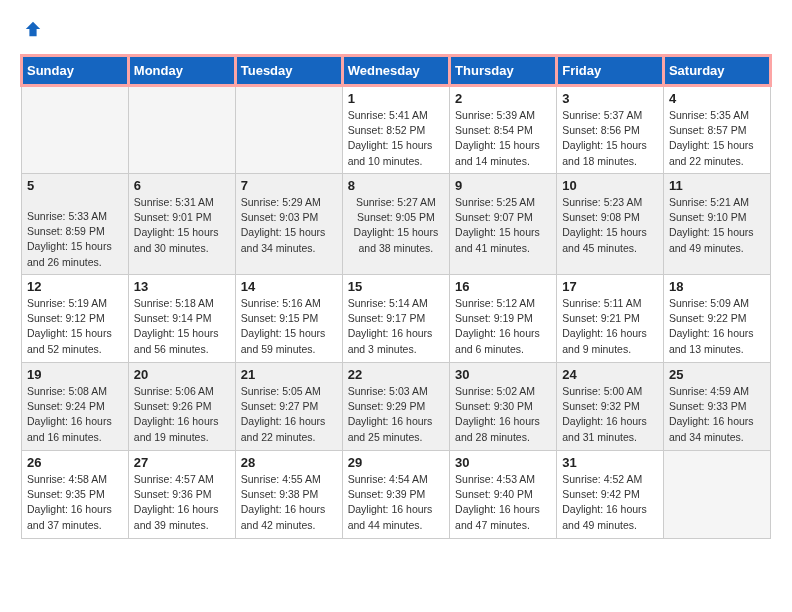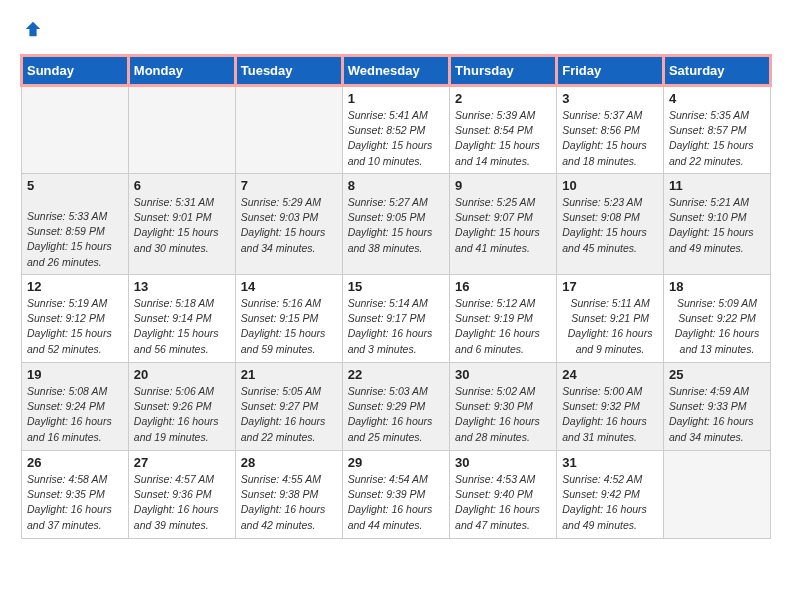--- a/index.html
+++ b/index.html
@@ -86,21 +86,20 @@
       font-size: 13px;
       font-weight: bold;
       color: #222;
       display: block;
       margin-bottom: 2px;
     }
     .day-info {
       font-size: 10.5px;
       line-height: 1.45;
       color: #333;
-      font-style: italic;
     }
     tr.week-row td {
       height: 88px;
     }
   </style>
 </head>
 <body>
 
 <div class="header">
   <div class="logo">
@@ -181,21 +180,21 @@
         </td>
         <td class="shaded">
           <span class="day-number">7</span>
           <div class="day-info" style="white-space: pre-line;">Sunrise: 5:29 AM
 Sunset: 9:03 PM
 Daylight: 15 hours
 and 34 minutes.</div>
         </td>
         <td class="shaded">
           <span class="day-number">8</span>
-          <div class="day-info" style="white-space: pre-line;">Sunrise: 5:27 AM
+          <div class="day-info" style="white-space: pre-line; text-align: center;">Sunrise: 5:27 AM
 Sunset: 9:05 PM
 Daylight: 15 hours
 and 38 minutes.</div>
         </td>
         <td class="shaded">
           <span class="day-number">9</span>
           <div class="day-info" style="white-space: pre-line;">Sunrise: 5:25 AM
 Sunset: 9:07 PM
 Daylight: 15 hours
 and 41 minutes.</div>
@@ -246,28 +245,28 @@
         </td>
         <td>
           <span class="day-number">16</span>
           <div class="day-info" style="white-space: pre-line;">Sunrise: 5:12 AM
 Sunset: 9:19 PM
 Daylight: 16 hours
 and 6 minutes.</div>
         </td>
         <td>
           <span class="day-number">17</span>
-          <div class="day-info" style="white-space: pre-line; text-align: center;">Sunrise: 5:11 AM
+          <div class="day-info" style="white-space: pre-line;">Sunrise: 5:11 AM
 Sunset: 9:21 PM
 Daylight: 16 hours
 and 9 minutes.</div>
         </td>
         <td>
           <span class="day-number">18</span>
-          <div class="day-info" style="white-space: pre-line; text-align: center;">Sunrise: 5:09 AM
+          <div class="day-info" style="white-space: pre-line;">Sunrise: 5:09 AM
 Sunset: 9:22 PM
 Daylight: 16 hours
 and 13 minutes.</div>
         </td>
       </tr>
       <tr class="week-row">
         <td class="shaded">
           <span class="day-number">19</span>
           <div class="day-info" style="white-space: pre-line;">Sunrise: 5:08 AM
 Sunset: 9:24 PM

